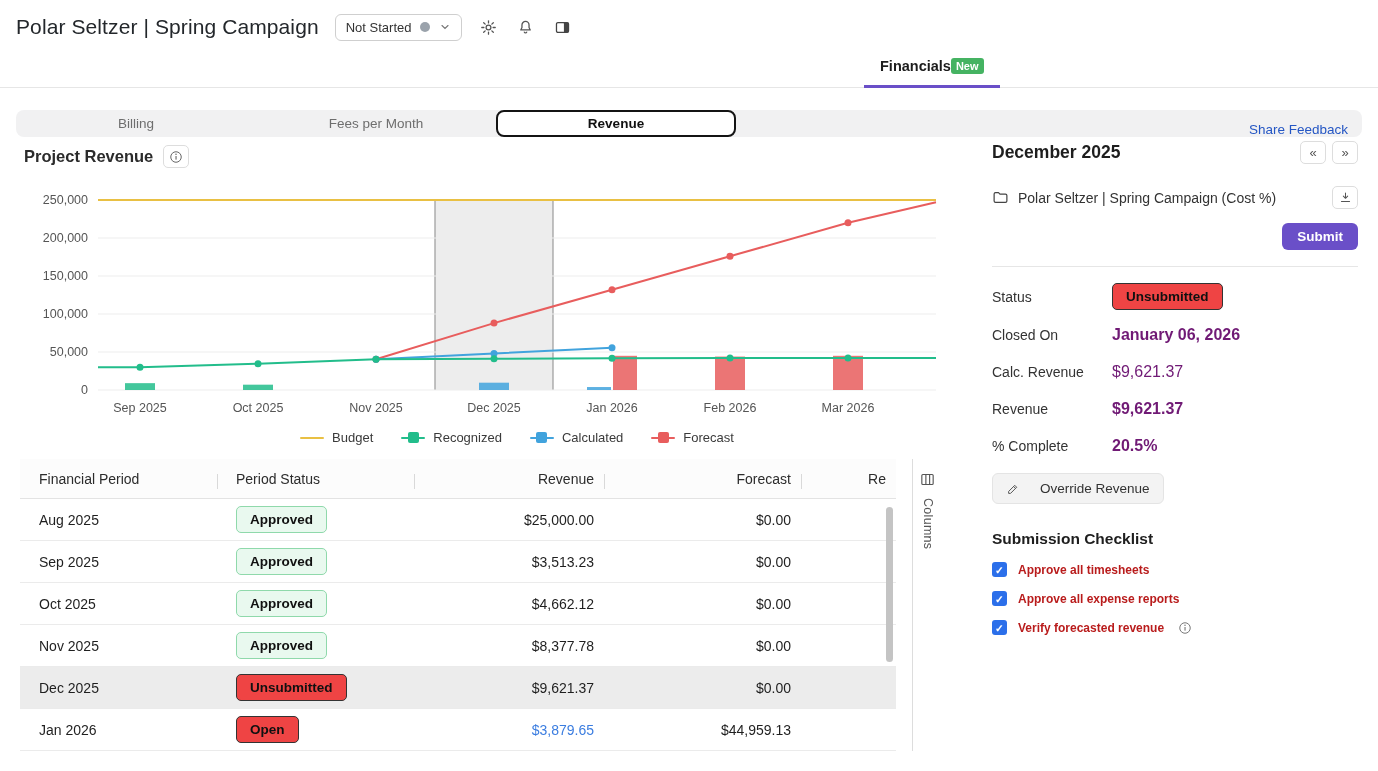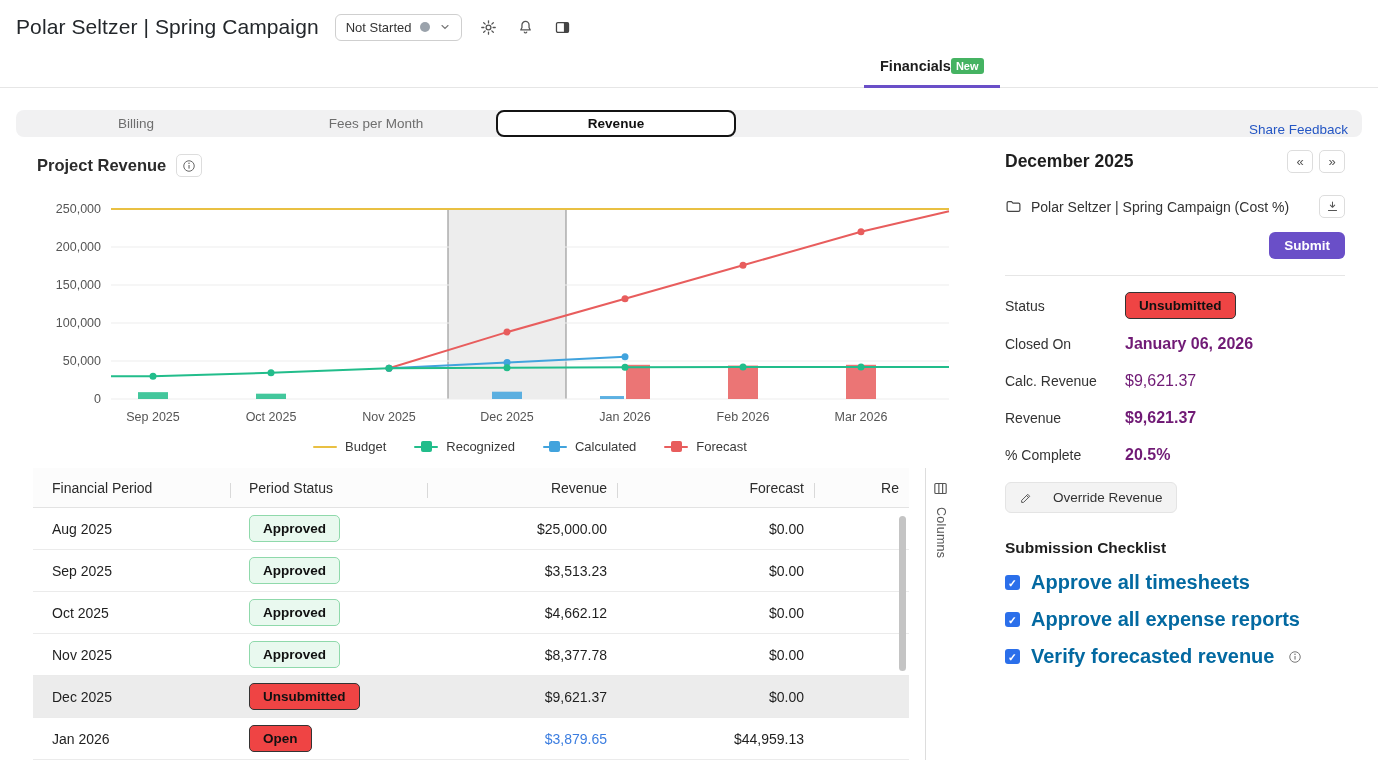--- a/index.html
+++ b/index.html
@@ -26,21 +26,21 @@
   
   .subtab-bar{margin:22px 16px 0 16px;height:27px;background:#f1f1f2;border-radius:8px;
     display:flex;align-items:flex-end}
   .subtab{width:240px;text-align:center;font-size:13.5px;color:#6e6e6e;cursor:pointer;line-height:27px}
   .subtab.selected{background:#fff;border:2px solid #141414;border-radius:8px;height:27px;
     line-height:23px;font-weight:700;color:#111}
   .share-feedback{margin-left:auto;padding-right:14px;font-size:13.5px;font-weight:400;color:#2456c4;
     text-decoration:none;cursor:pointer}
 
   
-  .content{display:flex;padding:0 33px;margin-top:9px}
+  .content{display:flex;padding:0 20px;margin-top:0}
   .left{width:922px}
   .right{flex:1;margin-left:50px}
 
   
   .chart-title-row{display:flex;align-items:center;gap:10px;margin:8px 0 10px 4px}
   .chart-title{font-size:16.5px;font-weight:700;color:#2b2b2b}
   .sq-btn{width:26px;height:23px;border:1px solid #ddd;border-radius:5px;background:#fff;cursor:pointer;
     display:inline-flex;align-items:center;justify-content:center;color:#555;font-size:13px}
   #revchart{display:block}
   .legend{display:flex;justify-content:center;gap:28px;margin:8px 0 14px 78px;width:838px}
@@ -85,21 +85,21 @@
   .field-label{width:120px;font-size:14px;color:#333;flex:none}
   .field-value{font-size:16px;color:#701a75}
   .field-value.b{font-weight:700}
   .override-btn{display:inline-flex;align-items:center;gap:20px;background:#f3f3f3;border:1px solid #e4e4e4;
     border-radius:6px;padding:7px 13px;font-size:13.5px;color:#333;cursor:pointer;margin-top:2px}
   .checklist-title{font-size:15.5px;font-weight:700;color:#1e1e1e;margin-top:26px}
   .check-item{display:flex;align-items:center;gap:11px;margin-top:14px;cursor:pointer}
   .cbx{width:15px;height:15px;border-radius:3px;background:#2b6fea;display:inline-flex;
     align-items:center;justify-content:center;flex:none}
   .cbx::after{content:"✓";color:#fff;font-size:10.5px;font-weight:700}
-  .check-label{font-size:20px;font-weight:600;color:#0369a1}
+  .check-label{font-size:12px;font-weight:600;color:#b91c1c}
 </style>
 </head>
 <body>
 
 <header class="topbar">
   <h1 class="page-title">Polar Seltzer | Spring Campaign</h1>
   <div class="status-dd">
     <span class="lbl">Not Started</span>
     <span class="dot"></span>
     <svg width="12" height="12" viewBox="0 0 24 24">

